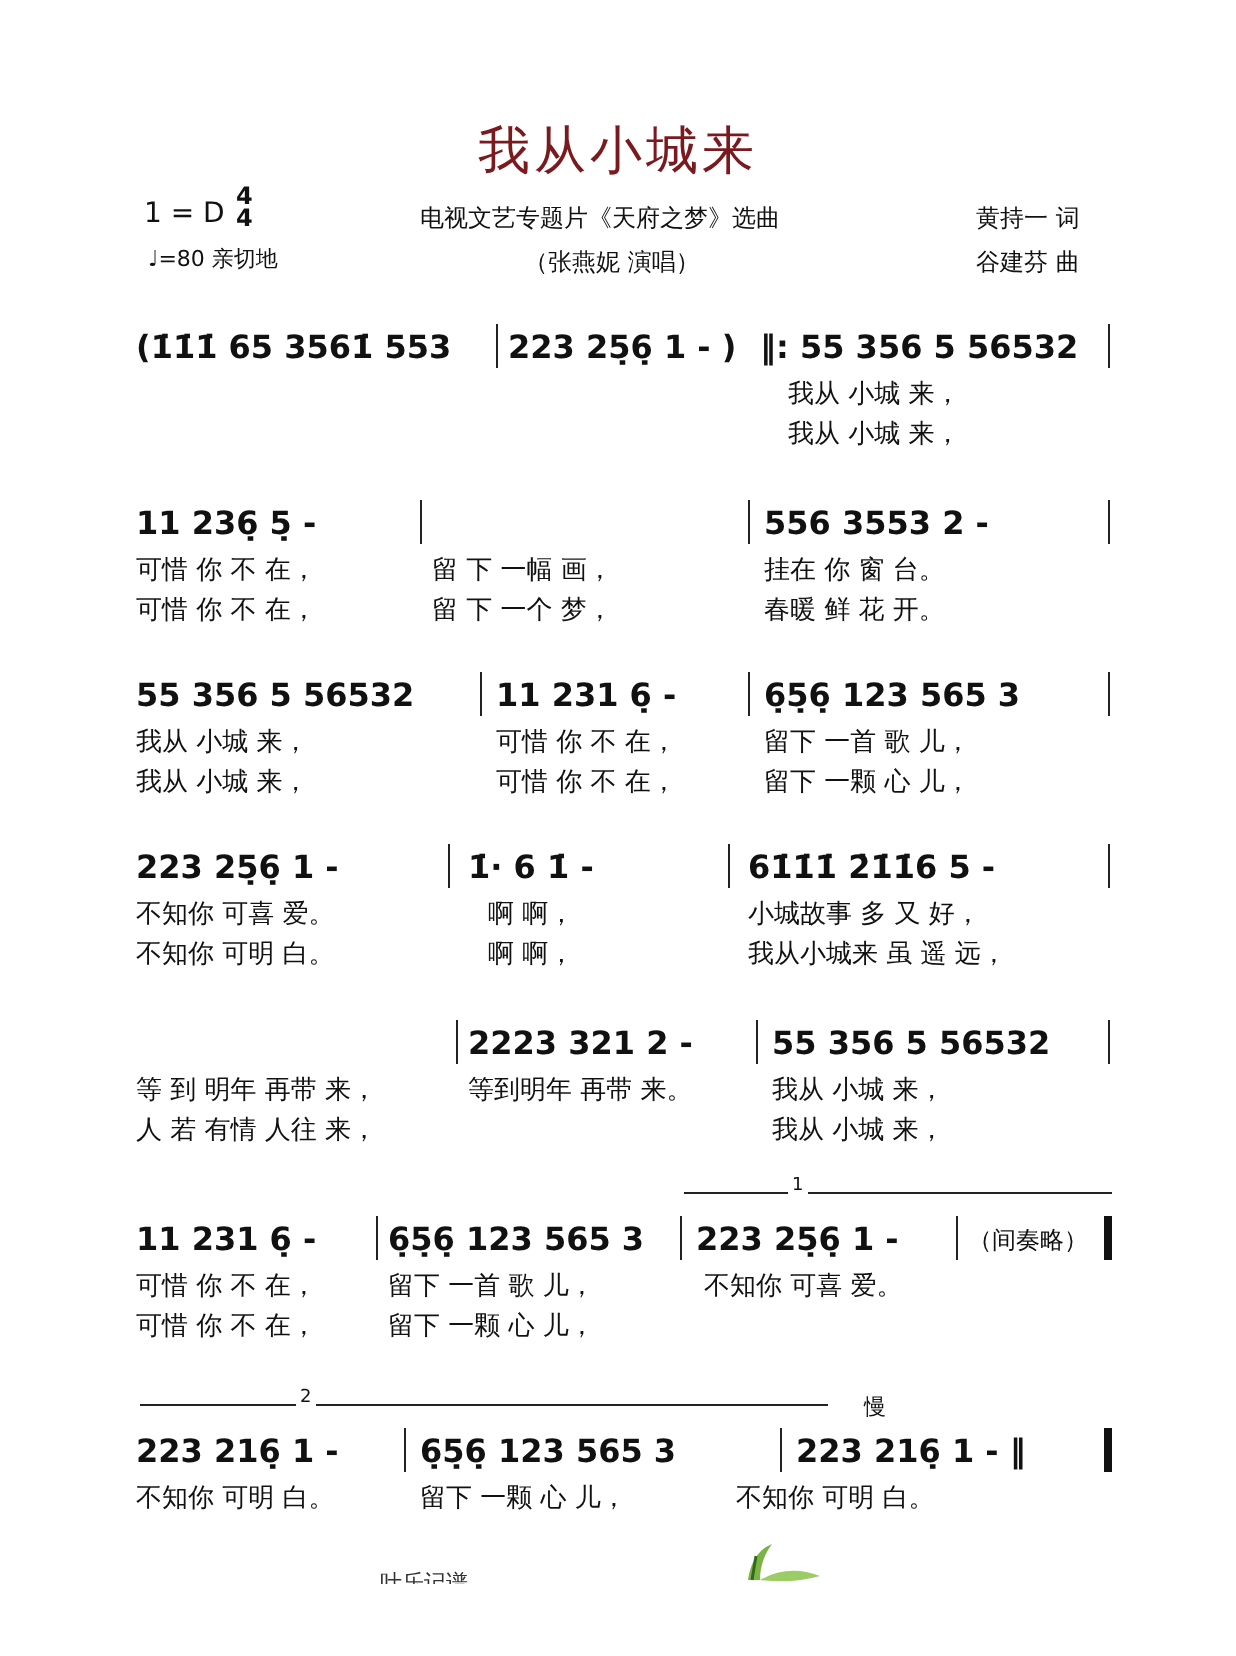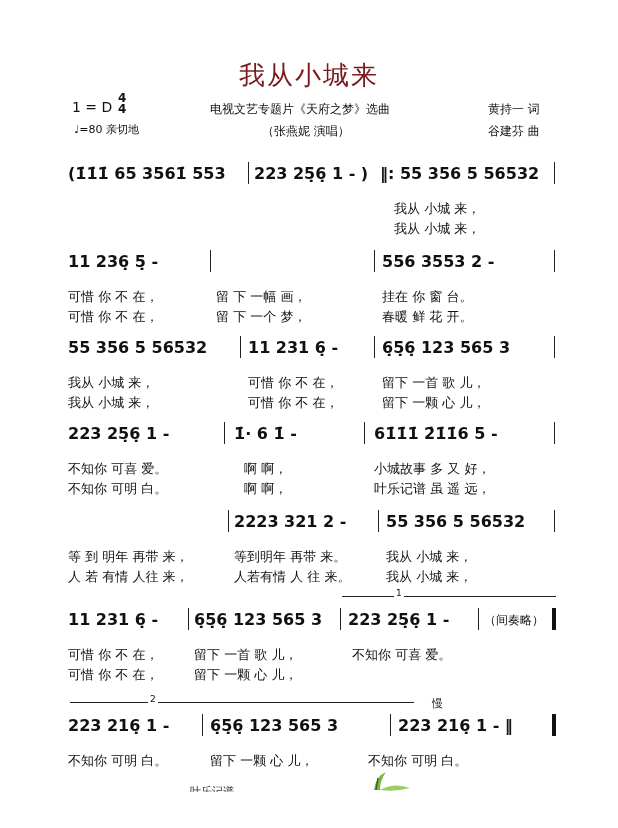--- a/index.html
+++ b/index.html
@@ -14,21 +14,21 @@
   .subtitle { left:210px; top:101px; }
   .singer { left:262px; top:123px; }
   .lyricist { left:488px; top:101px; }
   .composer { left:488px; top:123px; }
 
   .sys { position:absolute; left:68px; width:490px; }
   .notes { position:relative; height:28px; font-size:16px; font-weight:bold; white-space:nowrap; }
   .notes span.m { position:absolute; top:4px; }
   .bar { position:absolute; top:2px; width:1.2px; height:22px; background:#222; }
   .lyr { position:relative; height:20px; font-size:13px; white-space:nowrap; }
-  .lyr span { position:absolute; top:12px;text-align:right; }
+  .lyr span { position:absolute; top:0;text-align:right; }
   .repeat { position:absolute; top:2px; width:4px; height:22px; background:#111; }
   .volta { position:absolute; height:8px; border-top:1px solid #222; font-size:9px; }
   .volta .num { position:absolute; top:-9px; background:#fff; padding:0 2px; }
   .leaf { position:absolute; left:372px; top:770px; width:40px; height:22px; }
   .wm { position:absolute; left:190px; top:784px; font-size:11px; color:#333; height:8px; overflow:hidden; }
 </style>
 </head>
 <body>
 
 <div class="title">我从小城来</div>
@@ -110,40 +110,39 @@
     <div class="bar" style="left:486px"></div>
   </div>
   <div class="lyr">
     <span style="left:0">不知你 可喜 爱。</span>
     <span style="left:176px">啊 啊，</span>
     <span style="left:306px">小城故事 多 又 好，</span>
   </div>
   <div class="lyr">
     <span style="left:0">不知你 可明 白。</span>
     <span style="left:176px">啊 啊，</span>
-    <span style="left:306px">叶乐记谱 虽 遥 远，</span>
+    <span style="left:306px">我从小城来 虽 遥 远，</span>
   </div>
 </div>
 
 <div class="sys" style="top:508px">
   <div class="notes">
     <div class="bar" style="left:160px"></div>
     <span class="m" style="left:166px">2223 321 2 -</span>
     <div class="bar" style="left:310px"></div>
     <span class="m" style="left:318px">55 356 5 56532</span>
     <div class="bar" style="left:486px"></div>
   </div>
   <div class="lyr">
     <span style="left:0">等 到 明年 再带 来，</span>
     <span style="left:166px">等到明年 再带 来。</span>
     <span style="left:318px">我从 小城 来，</span>
   </div>
   <div class="lyr">
     <span style="left:0">人 若 有情 人往 来，</span>
-    <span style="left:166px">人若有情 人 往 来。</span>
     <span style="left:318px">我从 小城 来，</span>
   </div>
 </div>
 
 <div class="sys" style="top:606px">
   <div class="volta" style="left:274px; width:214px; top:-10px">
     <span class="num" style="left:52px">1</span>
   </div>
   <div class="notes">
     <span class="m" style="left:0">11 231 6̣ -</span>

